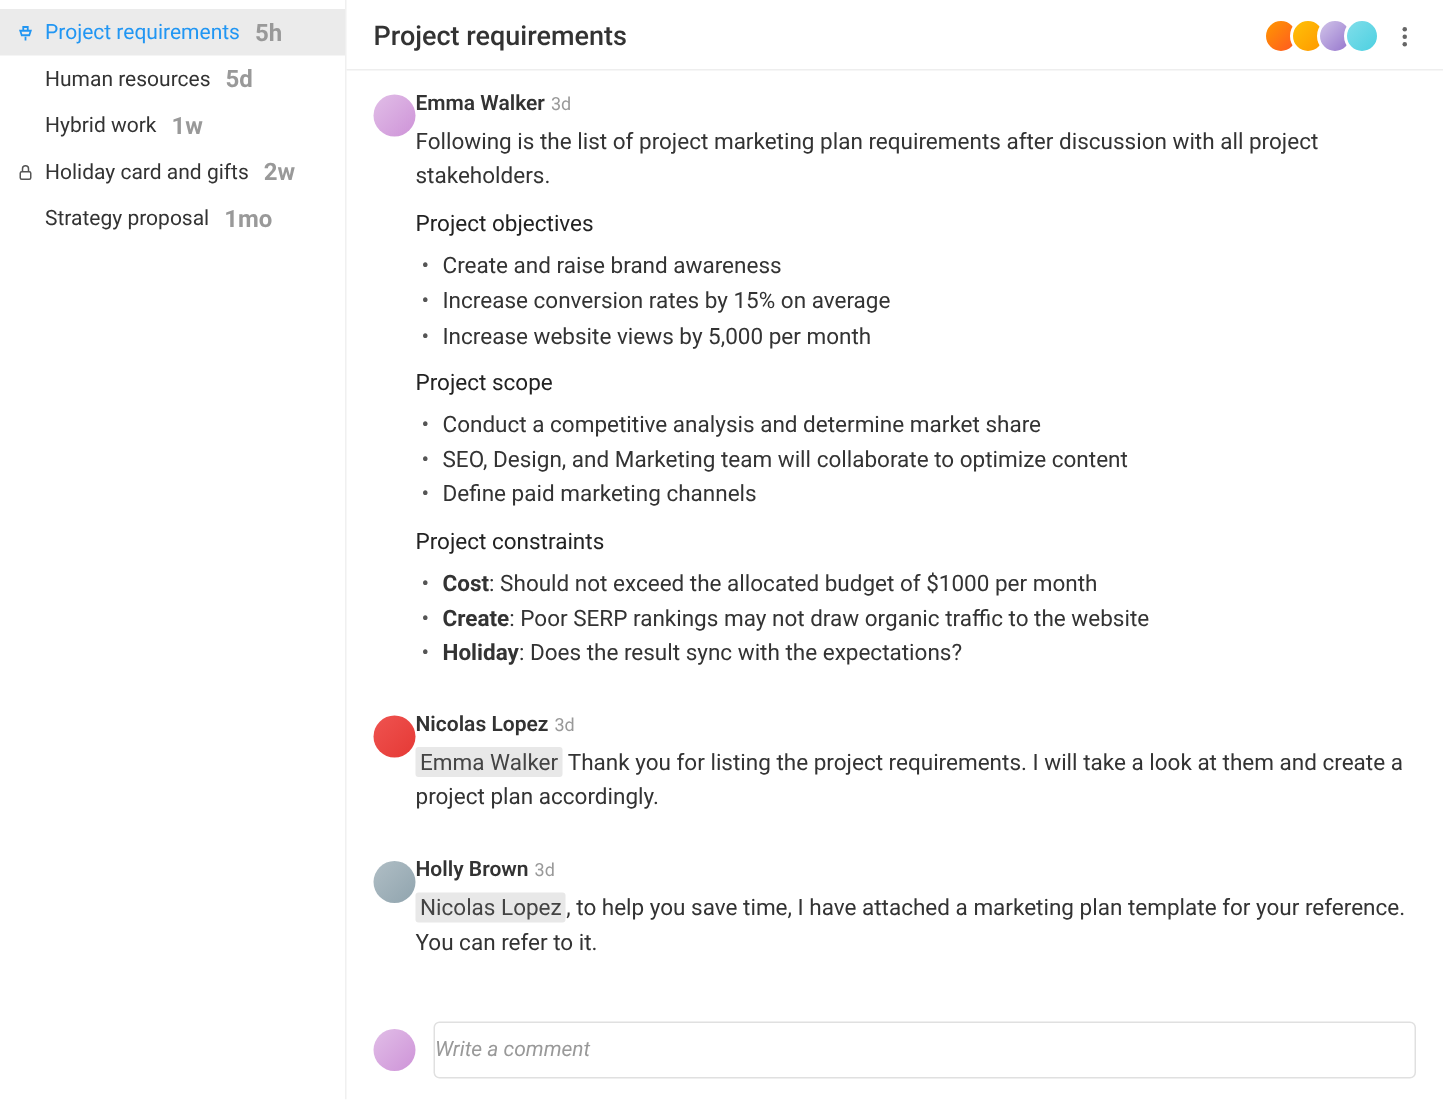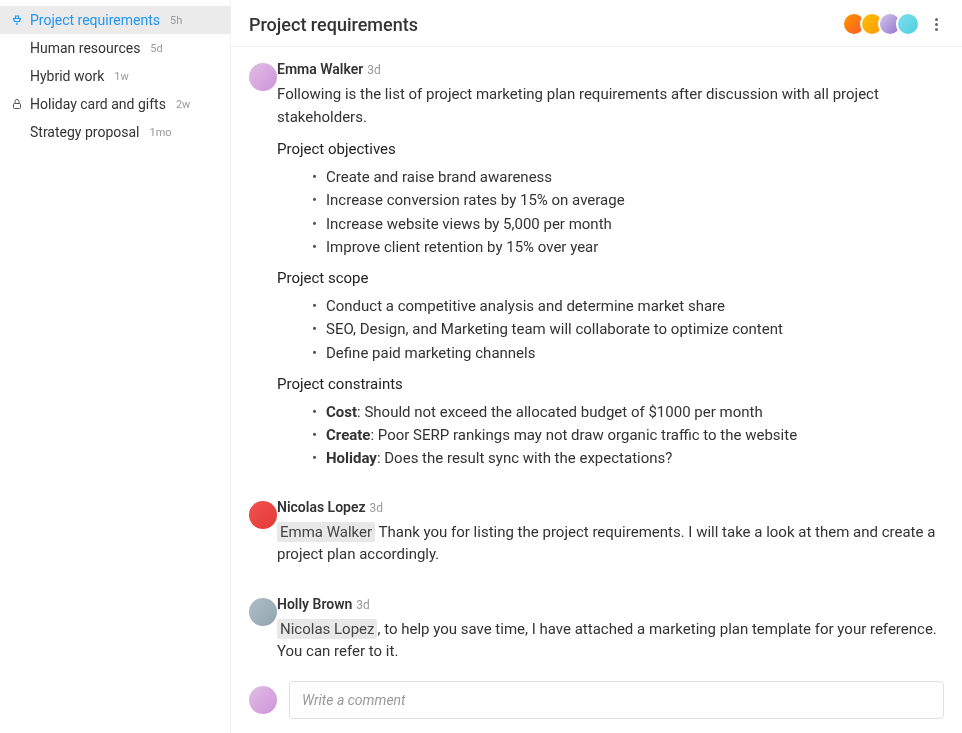--- a/index.html
+++ b/index.html
@@ -29,21 +29,21 @@
   .sidebar-item.active {
     background: #ebebeb;
     color: #2196f3;
   }
   .sidebar-item .icon {
     width: 14px;
     display: inline-flex;
     justify-content: center;
   }
   .sidebar-item .label { font-size: 14px; }
-  .sidebar-item .time { font-size: 11px; color: #999; margin-left: 4px; }
+  .sidebar-item .time { font-size: 16px; color: #999; margin-left: 4px; font-weight: bold; }
   .sidebar-item.active .time { color: #999; }
 
   .main {
     flex: 1;
     display: flex;
     flex-direction: column;
     border-left: 1px solid #f0f0f0;
     min-width: 0;
   }
   .header {
@@ -94,40 +94,40 @@
   .ca1 { background: linear-gradient(135deg,#e1bee7,#ce93d8); }
   .ca2 { background: linear-gradient(135deg,#ef5350,#e53935); }
   .ca3 { background: linear-gradient(135deg,#b0bec5,#90a4ae); }
   .comment-body { flex: 1; min-width: 0; }
   .comment-head { display: flex; align-items: baseline; gap: 4px; margin-bottom: 6px;}
   .author { font-weight: 600; font-size: 14px; color: #333;}
   .ctime { font-size: 12px; color: #999; }
   .ctext { font-size: 15px; line-height: 1.5; color: #333; margin-bottom: 12px;}
   .section-title { font-weight: 400; font-size: 15px; margin: 8px 0 8px 0; color: #222;}
   ul.bullets { list-style: none; padding-left: 18px; margin-bottom: 10px;}
-  ul.bullets li { font-size: 15px; line-height: 1.55; color: #333; position: relative; margin-left: 31px;}
+  ul.bullets li { font-size: 15px; line-height: 1.55; color: #333; position: relative;}
   ul.bullets li::before { content: "•"; position: absolute; left: -14px; color: #555;}
   .mention { background: #e8e8e8; padding: 1px 3px; border-radius: 2px; color: #444; }
 
   .composer {
     display: flex;
     align-items: center;
     gap: 12px;
     padding: 10px 18px 14px 18px;
   }
   .composer-avatar {
     width: 28px; height: 28px; border-radius: 50%;
     background: linear-gradient(135deg,#e1bee7,#ce93d8);
     flex-shrink: 0;
   }
   .composer-input {
     flex: 1;
     border: 1px solid #e0e0e0;
     border-radius: 4px;
-    padding: 10px 12px;
+    padding: 10px 0;
     font-size: 14px;
     color: #777;
     font-style: italic;
     background: #fff;
   }
   .pin-icon svg, .lock-icon svg { display:block; }
 </style>
 </head>
 <body>
 
@@ -195,21 +195,20 @@
           <span class="author">Emma Walker</span>
           <span class="ctime">3d</span>
         </div>
         <div class="ctext">Following is the list of project marketing plan requirements after discussion with all project stakeholders.</div>
 
         <div class="section-title">Project objectives</div>
         <ul class="bullets">
           <li>Create and raise brand awareness</li>
           <li>Increase conversion rates by 15% on average</li>
           <li>Increase website views by 5,000 per month</li>
-          <li>Improve client retention by 15% over year</li>
         </ul>
 
         <div class="section-title">Project scope</div>
         <ul class="bullets">
           <li>Conduct a competitive analysis and determine market share</li>
           <li>SEO, Design, and Marketing team will collaborate to optimize content</li>
           <li>Define paid marketing channels</li>
         </ul>
 
         <div class="section-title">Project constraints</div>

